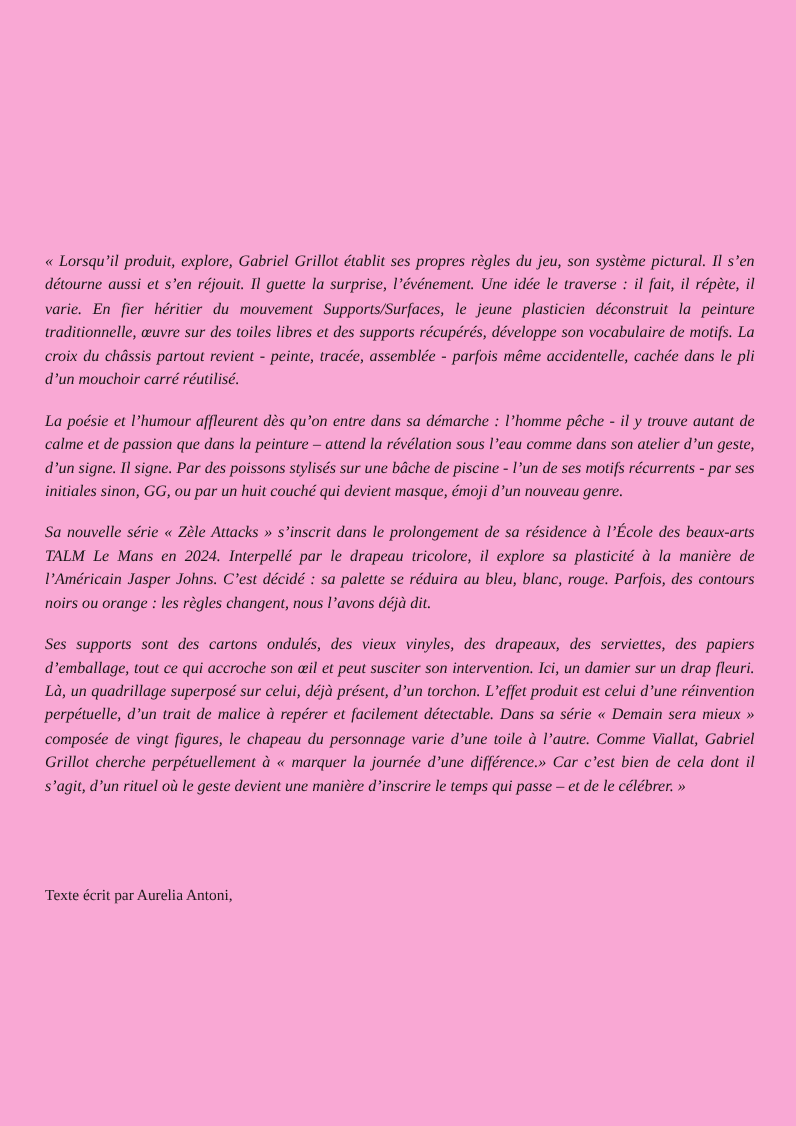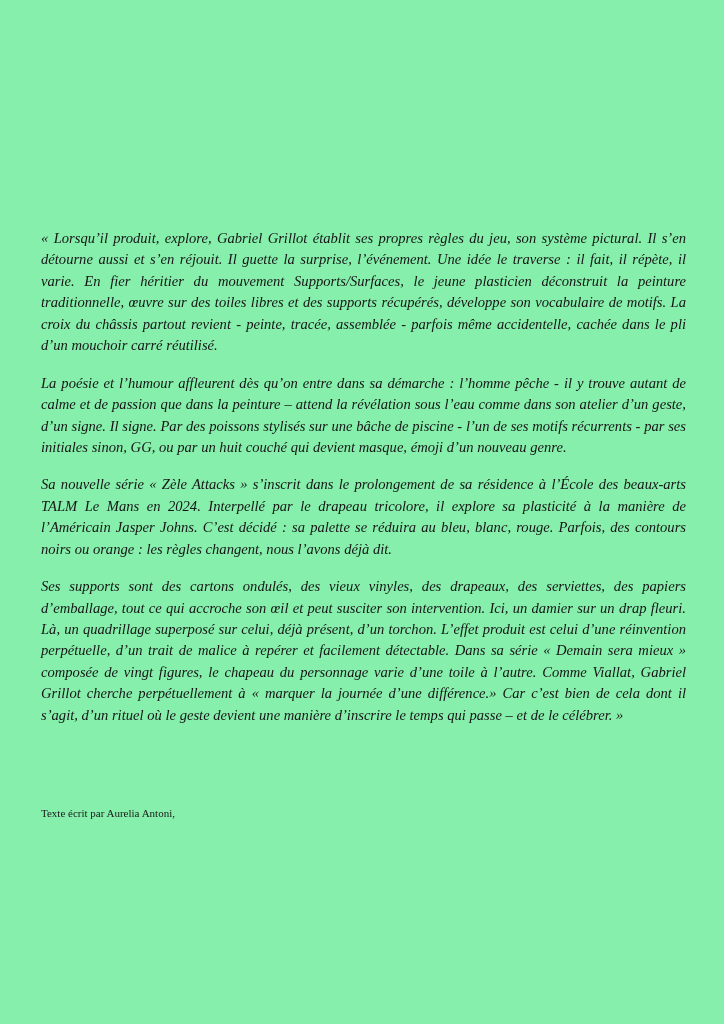--- a/index.html
+++ b/index.html
@@ -14,21 +14,21 @@
     font-family: "Liberation Serif", serif;
     color: #1a1a1a;
     overflow: hidden;
   }
   .page {
     position: absolute;
     left: 0;
     top: 0;
     width: 724px;
     height: 1024px;
-    background: #86efac;
+    background: #f9a8d4;
   }
   .text-block {
     position: absolute;
     left: 41px;
     top: 228px;
     width: 645px;
   }
   .para {
     font-style: italic;
     font-size: 14.6px;
@@ -40,21 +40,21 @@
   }
   .para:last-of-type {
     margin-bottom: 12px;
   }
   .signature {
     position: absolute;
     left: 41px;
     top: 806px;
     width: 420px;
     font-style: normal;
-    font-size: 11px;
+    font-size: 14px;
     line-height: 1.32;
     color: #1a1a1a;
   }
   .signature div {
     white-space: pre;
   }
 </style>
 </head>
 <body>
 

